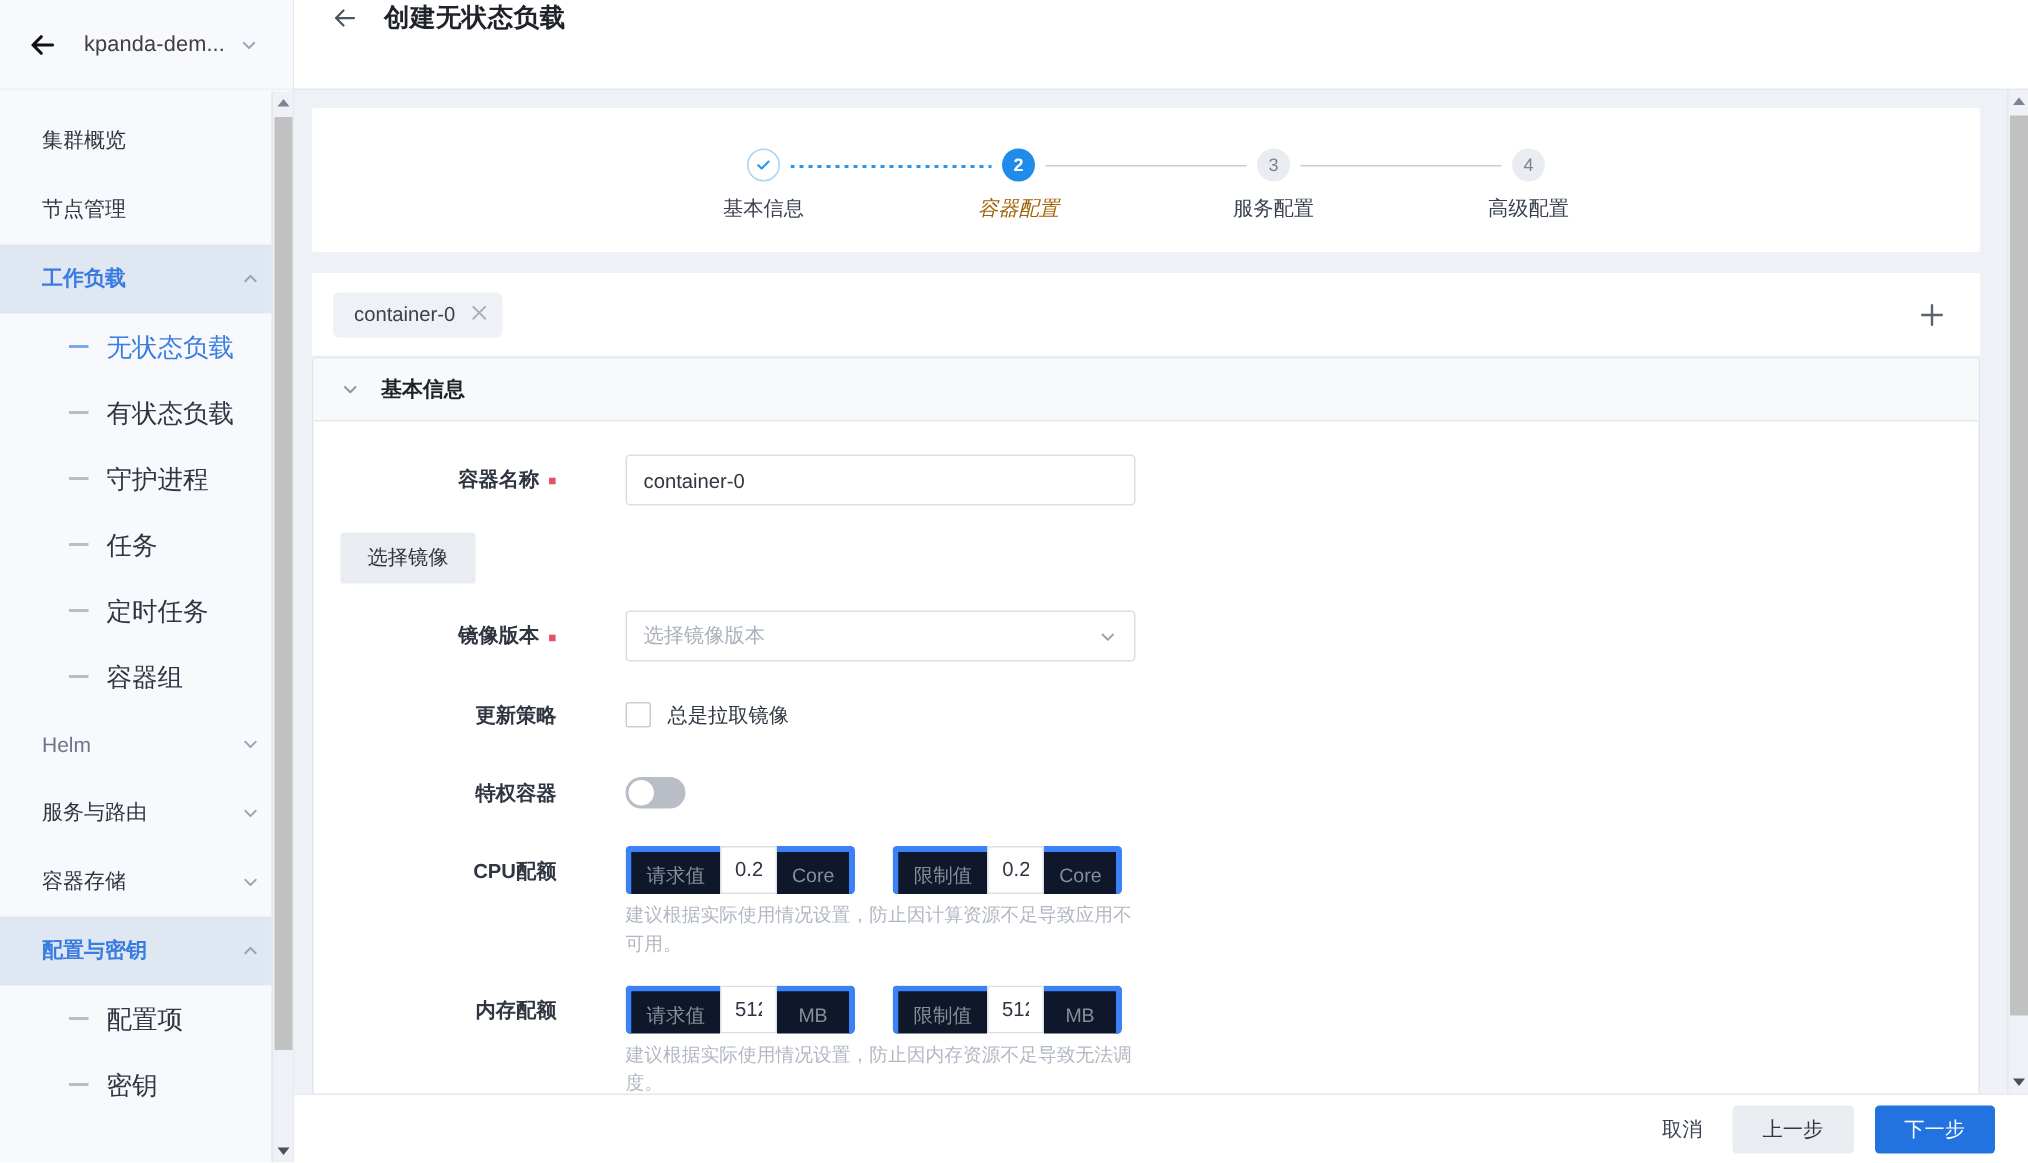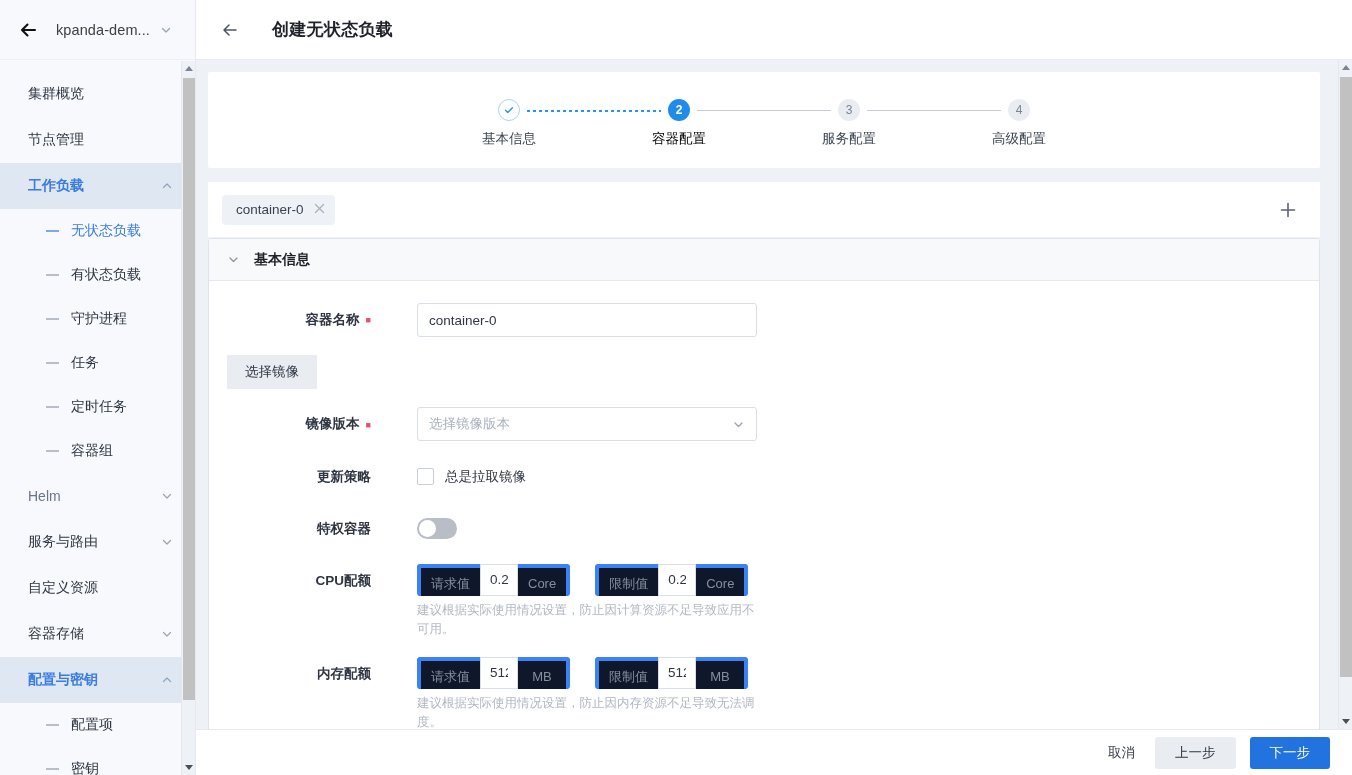--- a/index.html
+++ b/index.html
@@ -63,21 +63,21 @@
   .sb-item .lbl { flex: 1; white-space: nowrap; }
   .sb-item .chev { color: #9aa4b2; display: flex; align-items: center; margin-right: 4px; }
   .sb-item.active { background: #dfe7f3; color: #3a7ce0; font-weight: bold; }
   .sb-item.active .chev { color: #8fa3bd; }
   .sb-item.helm { color: #6b7588; }
 
   .sb-sub {
     height: 44px;
     display: flex; align-items: center;
     padding-left: 46px;
-    font-size: 14px;
+    font-size: 17px;
     color: #2f3642;
     cursor: pointer;
   }
   .sb-sub .dash {
     width: 13px; height: 1.5px; background: #b7bec9;
     margin-right: 12px; flex: 0 0 13px;
   }
   .sb-sub.selected { color: #3a7ce0; }
   .sb-sub.selected .dash { background: #7ea8e8; }
 
@@ -108,24 +108,23 @@
     flex: 1;
     height: 775px;
     position: relative;
     background: #eef1f6;
     display: flex; flex-direction: column;
   }
   .main-header {
     height: 60px;
     background: #ffffff;
     border-bottom: 1px solid #e6eaf0;
-    display: flex; align-items: center;
+    display: flex; 
     padding-left: 22px;
     flex: 0 0 60px;
-    gap: 16px;
   }
   .mh-back {
     width: 24px; height: 24px; display: flex; align-items: center; justify-content: center;
     color: #4b5563; cursor: pointer;
   }
   .mh-title {
     margin-left: 14px;
     font-size: 17px; font-weight: bold; color: #1f2329;
     letter-spacing: .3px;
   }
@@ -170,21 +169,21 @@
   }
   .step.done .circ {
     background: #ffffff; border: 1.5px solid #a8d4f5; color: #2196f3;
   }
   .step.current .circ { background: #1f8ceb; color: #ffffff; font-weight: bold; }
   .step .slbl {
     margin-top: 9px;
     font-size: 13.5px; color: #3a4250;
     white-space: nowrap;
   }
-  .step.current .slbl { color: #000000; }
+  .step.current .slbl { color: #a16207; font-style: italic; }
   .connector {
     position: absolute;
     top: 11px; height: 2px;
     z-index: 1;
   }
   .connector.dotted {
     left: 50%; margin-left: 18px; width: 134px;
     background-image: linear-gradient(to right, #2196f3 50%, transparent 50%);
     background-size: 6px 2px; background-repeat: repeat-x;
   }
@@ -454,23 +453,20 @@
 
         <div class="sb-item">
           <span class="lbl">服务与路由</span>
           <span class="chev">
             <svg width="12" height="12" viewBox="0 0 12 12" fill="none">
                 <path d="M2.5 4.5L6 8L9.5 4.5" stroke="#9aa4b2" stroke-width="1.2" stroke-linecap="round" stroke-linejoin="round"></path>
               </svg>
           </span>
         </div>
 
-        <div class="sb-item">
-          <span class="lbl">自定义资源</span>
-        </div>
 
         <div class="sb-item">
           <span class="lbl">容器存储</span>
           <span class="chev">
             <svg width="12" height="12" viewBox="0 0 12 12" fill="none">
                 <path d="M2.5 4.5L6 8L9.5 4.5" stroke="#9aa4b2" stroke-width="1.2" stroke-linecap="round" stroke-linejoin="round"></path>
               </svg>
           </span>
         </div>
 

